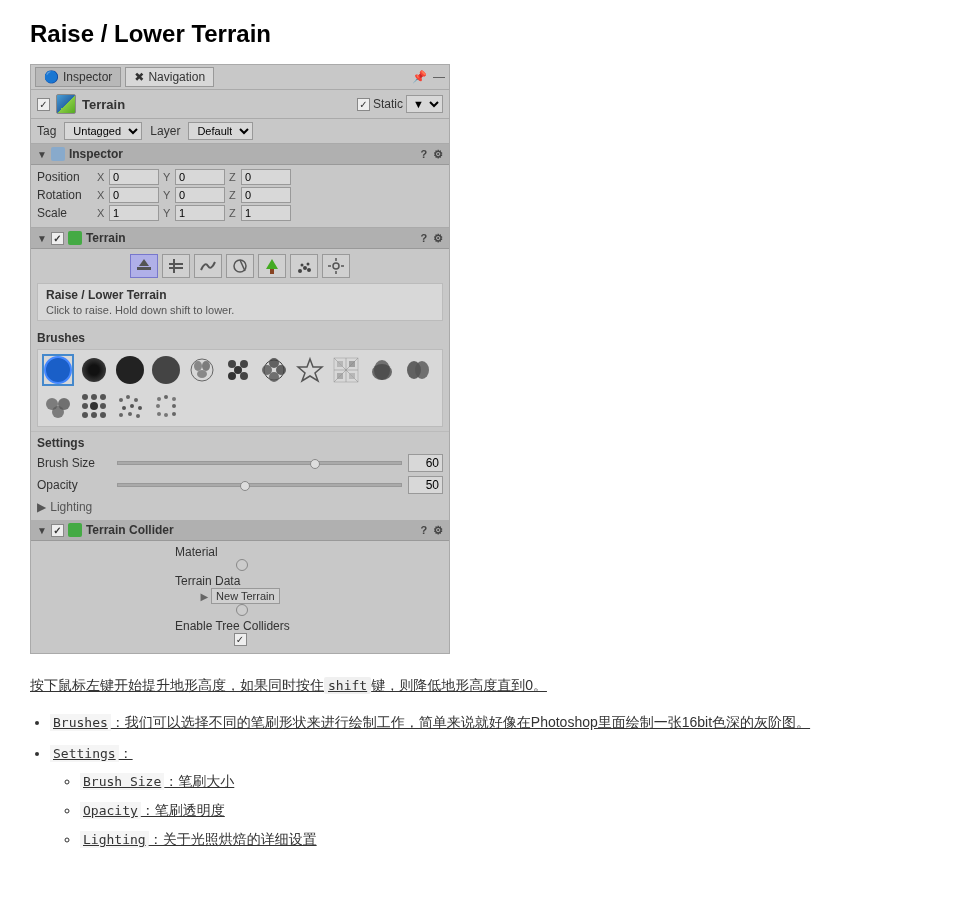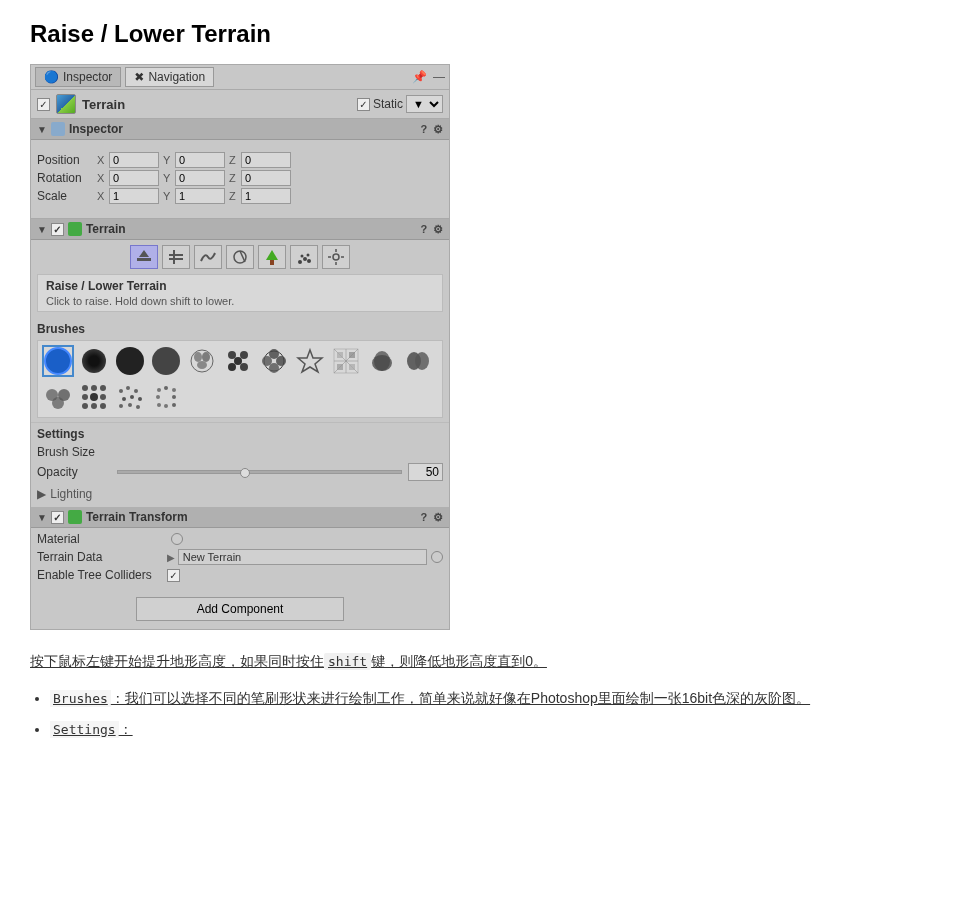--- a/index.html
+++ b/index.html
@@ -143,21 +143,21 @@
       height: 14px;
       background: #5599cc;
       border-radius: 2px;
       display: inline-block;
     }
 
     
     .transform-section {
       background: #c8c8c8;
       border-bottom: 1px solid #aaa;
-      padding: 12px 6px;
+      padding: 4px 6px;
     }
     .transform-row {
       display: flex;
       align-items: center;
       margin-bottom: 2px;
       font-size: 12px;
     }
     .transform-label {
       width: 60px;
       color: #333;
@@ -322,20 +322,21 @@
       font-weight: bold;
     }
     .collider-fields {
       padding: 4px 6px;
     }
     .collider-row {
       display: flex;
       align-items: center;
       margin-bottom: 3px;
       font-size: 12px;
+      flex-direction: column;
     }
     .collider-label {
       width: 130px;
       color: #333;
     }
     .collider-value {
       flex: 1;
       background: #d0d0d0;
       border: 1px solid #999;
       padding: 1px 4px;
@@ -457,20 +458,30 @@
     <span class="object-name">Terrain</span>
     <div class="static-badge">
       <div class="cb-check">✓</div>
       <span>Static</span>
       <select>
         <option>▼</option>
       </select>
     </div>
   </div>
 
+  <div class="tag-layer-row">
+    <span>Tag</span>
+    <select>
+      <option>Untagged</option>
+    </select>
+    <span>Layer</span>
+    <select>
+      <option>Default</option>
+    </select>
+  </div>
 
   <div class="section-header">
     <div class="section-header-left">
       <span class="triangle">▼</span>
       <span class="section-icon" style="background:#88aacc;"></span>
       <span>Inspector</span>
     </div>
     <div class="section-header-right">
       <span>?</span>
       <span>⚙</span>
@@ -719,20 +730,26 @@
           <circle cx="22" cy="22" r="2" fill="#666"></circle>
         </svg>
       </div>
     </div>
   </div>
 
   <div class="settings-section">
     <div class="settings-title">Settings</div>
     <div class="setting-row">
       <span class="setting-label">Brush Size</span>
+      <div class="setting-slider-container">
+        <div class="setting-slider">
+          <div class="setting-slider-thumb" style="left:68%;"></div>
+        </div>
+        <input class="setting-value" type="text" value="60" style="">
+      </div>
     </div>
     <div class="setting-row">
       <span class="setting-label">Opacity</span>
       <div class="setting-slider-container">
         <div class="setting-slider">
           <div class="setting-slider-thumb" style="left:43%;"></div>
         </div>
         <input class="setting-value" type="text" value="50" style="">
       </div>
     </div>
@@ -740,21 +757,21 @@
       <span style="margin-right:4px;">▶</span>
       <span>Lighting</span>
     </div>
   </div>
 
   <div class="collider-section-header">
     <div class="section-header-left" style="display:flex;align-items:center;gap:4px;">
       <span class="triangle">▼</span>
       <div class="cb-check">✓</div>
       <span class="section-icon" style="background:#44aa44;width:14px;height:14px;"></span>
-      <span>Terrain Transform</span>
+      <span>Terrain Collider</span>
     </div>
     <div class="section-header-right" style="display:flex;gap:6px;font-size:11px;">
       <span>?</span>
       <span>⚙</span>
     </div>
   </div>
 
   <div class="collider-fields">
     <div class="collider-row">
       <span class="collider-label">Material</span>
@@ -767,33 +784,41 @@
         <span class="collider-value">New Terrain</span>
       </div>
       <div class="collider-circle"></div>
     </div>
     <div class="collider-row">
       <span class="collider-label">Enable Tree Colliders</span>
       <div class="cb-check">✓</div>
     </div>
   </div>
 
-  <div class="add-component-container">
-    <button class="add-component-btn">Add Component</button>
-  </div>
 
 </div>
 
 <div class="body-content">
   <p class="body-text">
     <span>按下鼠标左键开始提升地形高度，如果同时按住</span><code class="code-inline">shift</code><span>键，则降低地形高度直到0。</span>
   </p>
 
   <ul class="bullet-list">
     <li>
       <code class="code-term">Brushes</code><span>：我们可以选择不同的笔刷形状来进行绘制工作，简单来说就好像在Photoshop里面绘制一张16bit色深的灰阶图。</span>
     </li>
     <li>
       <code class="code-term">Settings</code><span>：</span>
+      <ul class="sub-list">
+        <li>
+          <code class="code-term">Brush Size</code><span>：笔刷大小</span>
+        </li>
+        <li>
+          <code class="code-term">Opacity</code><span>：笔刷透明度</span>
+        </li>
+        <li>
+          <code class="code-term">Lighting</code><span>：关于光照烘焙的详细设置</span>
+        </li>
+      </ul>
     </li>
   </ul>
 
 </div>
 
 </body></html>

